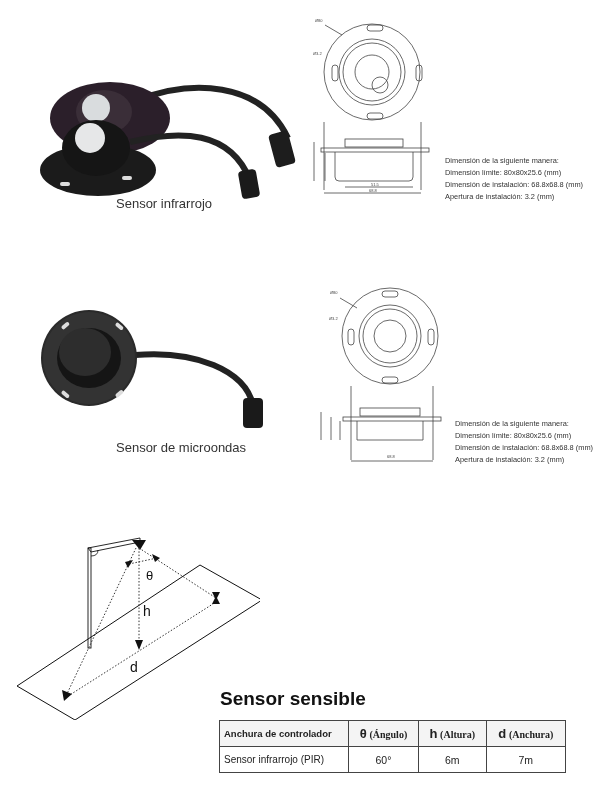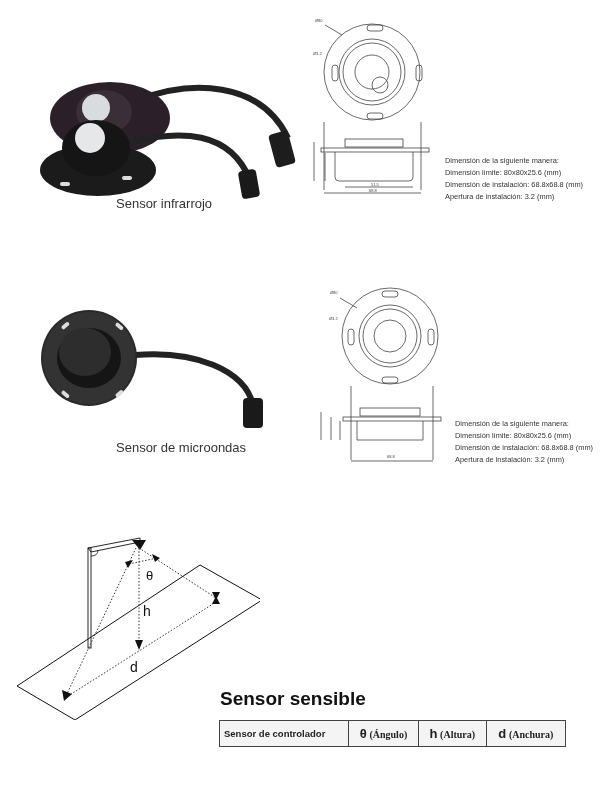--- a/index.html
+++ b/index.html
@@ -160,19 +160,25 @@
     <text x="143" y="96" font-size="14" fill="#111">h</text>
     <text x="130" y="152" font-size="14" fill="#111">d</text>
   </svg>
 </div>
 
 <div class="abs title" style="left:220px; top:688px;">Sensor sensible</div>
 
 <table class="range">
   <tbody>
       <tr>
-    <th style="width:120px;"><span>Sensor de controlador</span></th>
+    <th style="width:120px;"><span>Anchura de controlador</span></th>
     <th style="text-align:center;"><span class="sym">θ</span> <span class="paren">(Ángulo)</span></th>
     <th style="text-align:center;"><span class="sym">h</span> <span class="paren">(Altura)</span></th>
     <th style="text-align:center;"><span class="sym">d</span> <span class="paren">(Anchura)</span></th>
+  </tr>
+  <tr>
+    <td class="model">Sensor infrarrojo (PIR)</td>
+    <td class="c">60°</td>
+    <td class="c">6m</td>
+    <td class="c">7m</td>
   </tr>
 </tbody>
   </table>
 
 </body></html>

